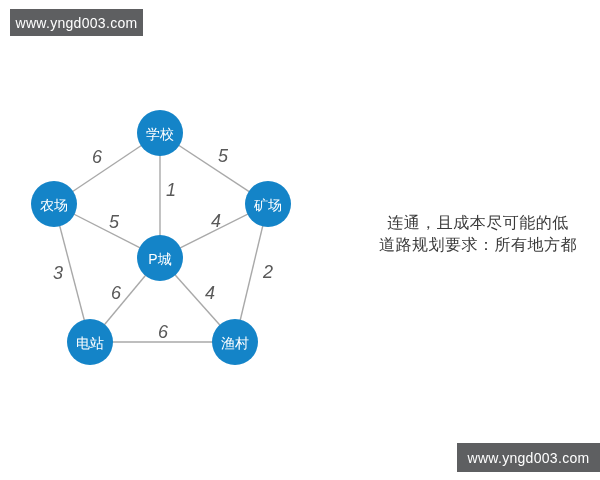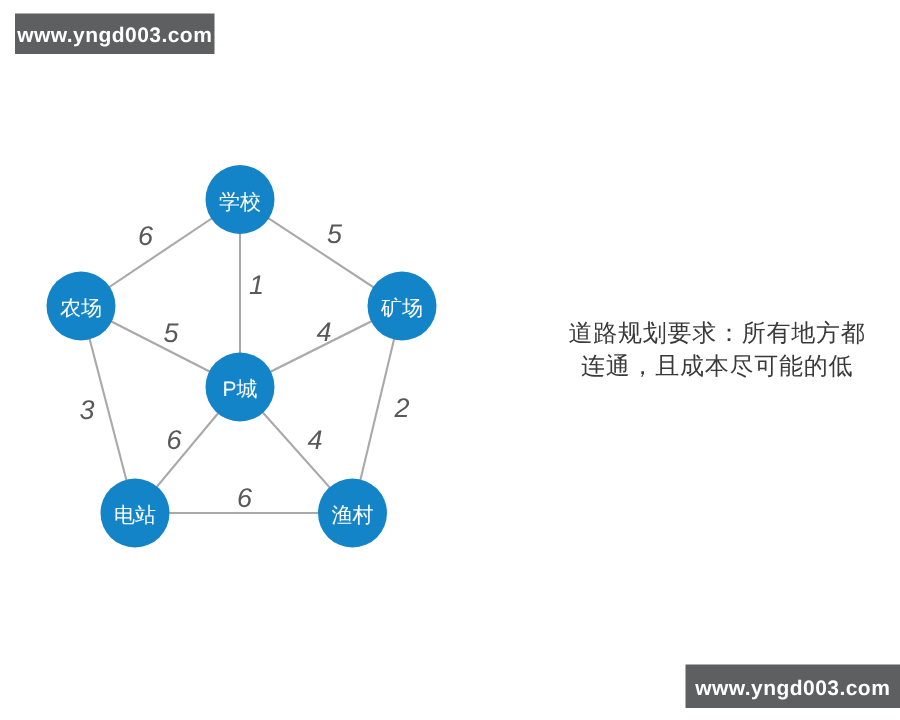--- a/index.html
+++ b/index.html
@@ -41,21 +41,21 @@
     font-size: 14px;
     font-weight: 500;
     text-anchor: middle;
     dominant-baseline: central;
   }
   .watermark {
     position: absolute;
     background: var(--watermark-bg, #5e5f61);
     color: var(--watermark-text, #ffffff);
     font-size: 14px;
-    font-weight: 700;
+    font-weight: 400;
     display: flex;
     align-items: center;
     justify-content: center;
     letter-spacing: 0.3px;
   }
   .watermark-top {
     left: 10px;
     top: 9px;
     width: 133px;
     height: 27px;
@@ -120,17 +120,17 @@
 
   <div class="watermark watermark-top">
     <span>www.yngd003.com</span>
   </div>
 
   <div class="watermark watermark-bottom">
     <span>www.yngd003.com</span>
   </div>
 
   <div class="description">
+    <div>连通，且成本尽可能的低</div>
     <div>道路规划要求：所有地方都</div>
-    <div>连通，且成本尽可能的低</div>
   </div>
 
 </div>
 
 </body></html>

